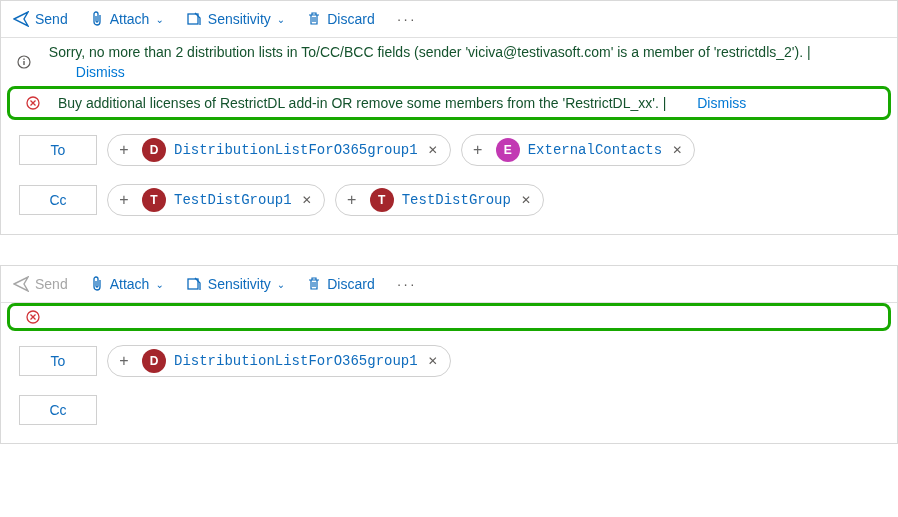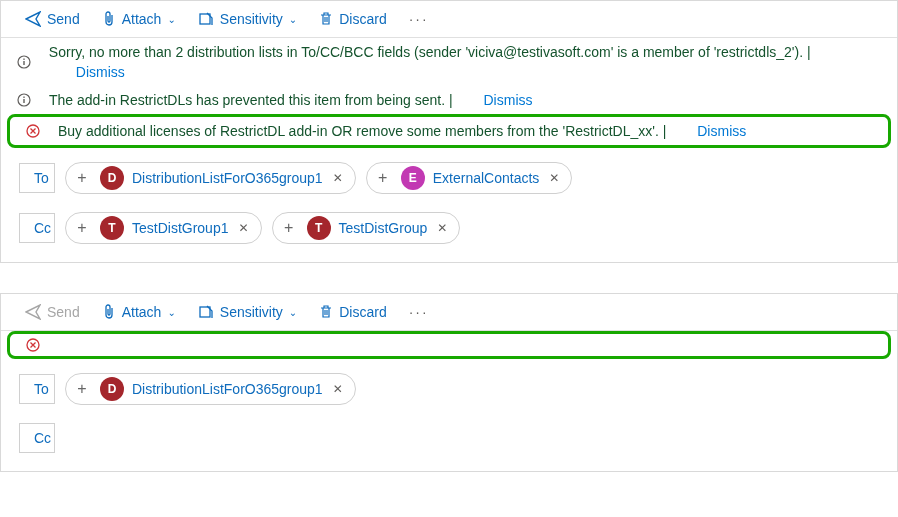--- a/index.html
+++ b/index.html
@@ -12,21 +12,21 @@
     width: 898px;
   }
   .panel {
     border: 1px solid #d9d9d9;
     margin: 0 0 30px 0;
   }
   .toolbar {
     display: flex;
     align-items: center;
     gap: 14px;
-    padding: 6px 20px;
+    padding: 6px 8px;
     border-bottom: 1px solid #e0e0e0;
   }
   .tbtn {
     display: flex;
     align-items: center;
     gap: 6px;
     color: #0F6CBD;
     cursor: pointer;
     padding: 4px 4px;
   }
@@ -51,21 +51,21 @@
     display: flex;
     align-items: center;
     gap: 10px;
     padding: 14px 18px 4px 18px;
   }
   .field-label {
     border: 1px solid #d0d0d0;
     padding: 6px 14px;
     color: #0F6CBD;
     font-weight: 400;
-    width: 36px;
+    width: 78px;
     text-align: center;
     cursor: pointer;
     background:#fff;
   }
   .chips { display:flex; gap:10px; flex-wrap:wrap; }
   .chip {
     display: flex;
     align-items: center;
     gap: 8px;
     border: 1px solid #d0d0d0;
@@ -79,21 +79,21 @@
     color:#666; font-size:16px; line-height:1;
   }
   .avatar {
     width: 24px; height: 24px; border-radius: 50%;
     display:flex; align-items:center; justify-content:center;
     color:#fff; font-size:12px; font-weight:600;
   }
   .av-d { background:#a4262c; }
   .av-e { background:#c239b3; }
   .av-t { background:#a4262c; }
-  .chipname { color:#0F6CBD; }
+  .chipname { color:#0F6CBD;font-family:Liberation Mono, monospace; }
   .remove { color:#605e5c; cursor:pointer; font-size:12px; padding:0 2px; }
   svg { display:block; }
 </style>
 </head>
 <body>
 
 <div class="panel">
 
   <div class="toolbar">
     <div class="tbtn">
@@ -134,32 +134,20 @@
           <circle cx="7" cy="7" r="6" fill="none" stroke="#605e5c" stroke-width="1.2"></circle>
           <rect x="6.3" y="6" width="1.4" height="4" fill="#605e5c"></rect>
           <rect x="6.3" y="3.5" width="1.4" height="1.4" fill="#605e5c"></rect>
         </svg>
       </span>
     <span>
       <span class="msg">Sorry, no more than 2 distribution lists in To/CC/BCC fields (sender 'viciva@testivasoft.com' is a member of 'restrictdls_2'). | </span><span class="dismiss">Dismiss</span>
     </span>
   </div>
 
-  <div class="infobar">
-    <span class="iconcell">
-        <svg width="14" height="14" viewBox="0 0 14 14">
-          <circle cx="7" cy="7" r="6" fill="none" stroke="#605e5c" stroke-width="1.2"></circle>
-          <rect x="6.3" y="6" width="1.4" height="4" fill="#605e5c"></rect>
-          <rect x="6.3" y="3.5" width="1.4" height="1.4" fill="#605e5c"></rect>
-        </svg>
-      </span>
-    <span>
-      <span class="msg">The add-in RestrictDLs has prevented this item from being sent. | </span><span class="dismiss">Dismiss</span>
-    </span>
-  </div>
 
   <div class="highlight-box">
     <div class="infobar">
       <span class="iconcell">
           <svg width="14" height="14" viewBox="0 0 14 14">
             <circle cx="7" cy="7" r="6" fill="none" stroke="#d13438" stroke-width="1.3"></circle>
             <path d="M4.5 4.5 L9.5 9.5 M9.5 4.5 L4.5 9.5" stroke="#d13438" stroke-width="1.3"></path>
           </svg>
         </span>
       <span>

